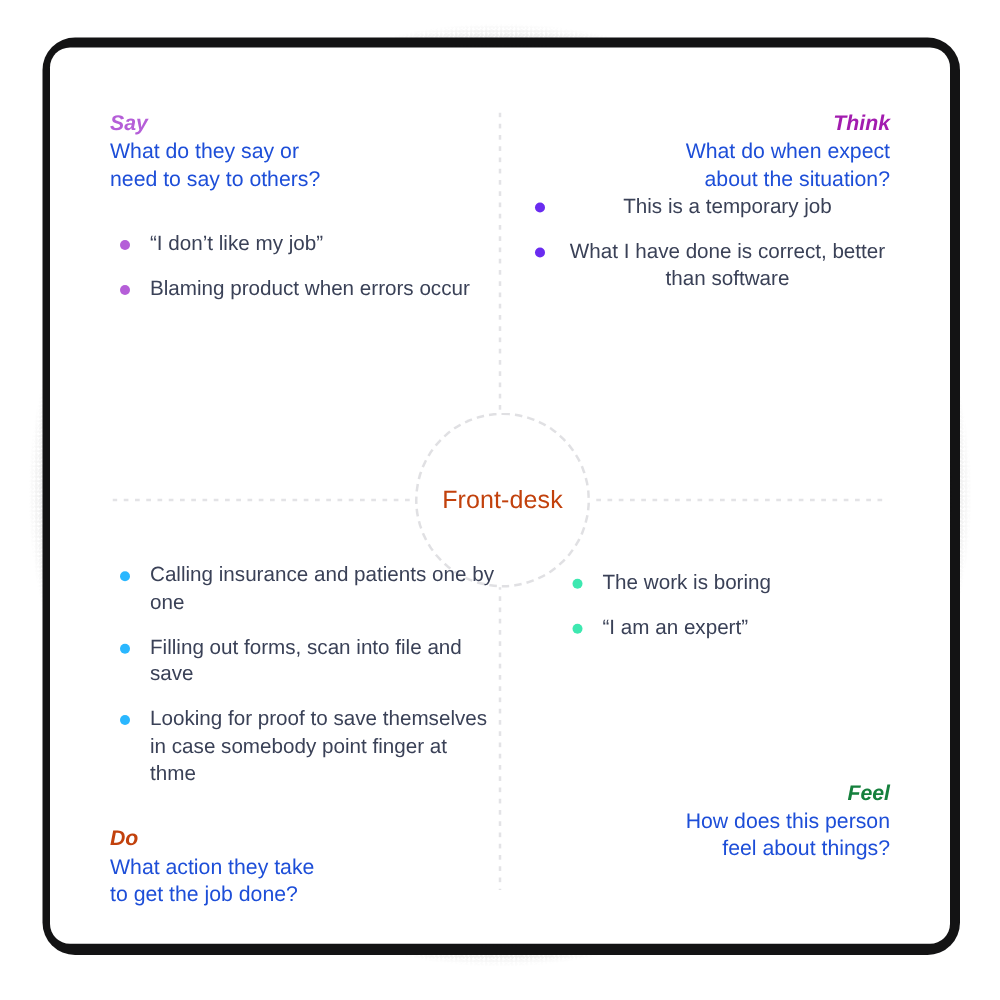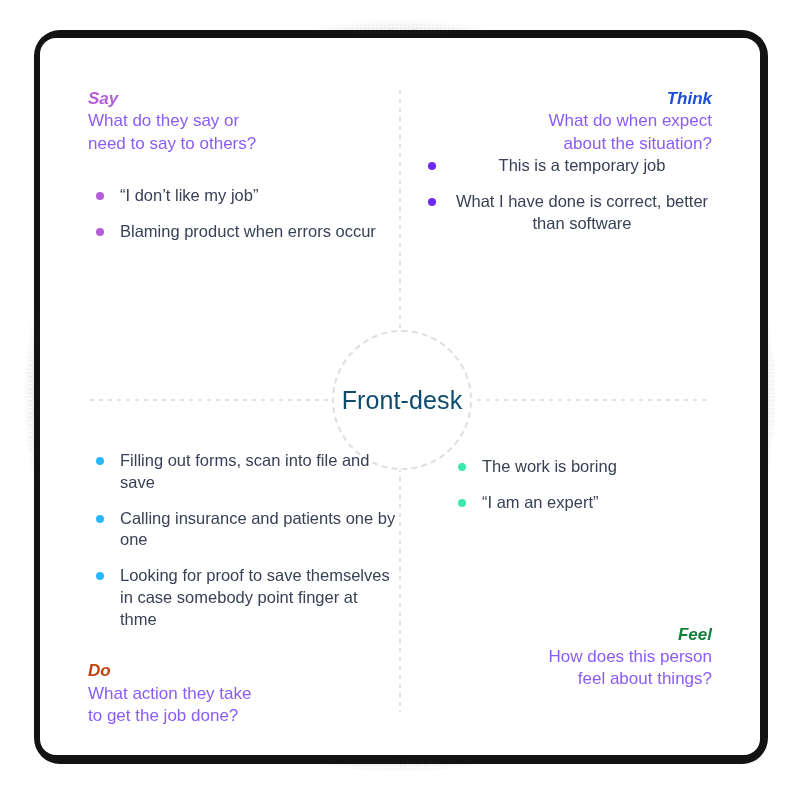--- a/index.html
+++ b/index.html
@@ -97,22 +97,22 @@
   }
   .center-label {
     position: absolute;
     left: 292px;
     top: 292px;
     width: 140px;
     height: 140px;
     display: flex;
     align-items: center;
     justify-content: center;
-    font-size: 25px;
-    color: #0c4a6e;
+    font-size: 20px;
+    color: #c2410c;
     letter-spacing: 0.1px;
     white-space: nowrap;
   }
 
   
   .quad {
     position: absolute;
     box-sizing: border-box;
   }
   .quad.q-say   { left: 48px;  top: 50px;  width: 300px; }
@@ -122,21 +122,21 @@
 
   .quad-head {
     font-size: 17px;
     font-weight: bold;
     line-height: 1.25;
     margin: 0 0 1px 0;
     font-style: italic;
   }
   .quad-sub {
     font-size: 17px;
-    color: #8b5cf6;
+    color: #1d4ed8;
     line-height: 1.32;
     margin: 0;
     white-space: pre-line;
   }
 
   ul.points {
     list-style: none;
     margin: 0;
     padding: 0;
     text-align: left;
@@ -192,34 +192,34 @@
 need to say to others?</div>
       </div>
       <ul class="points">
         <li><span class="dot" style="background: rgb(181, 94, 216);"></span><span>“I don’t like my job”</span></li>
         <li><span class="dot" style="background: rgb(181, 94, 216);"></span><span>Blaming product when errors occur</span></li>
       </ul>
     </div>
 
     <div class="quad q-think">
       <div class="headblock">
-        <div class="quad-head" style="color: #1d4ed8;">Think</div>
+        <div class="quad-head" style="color: #a21caf;">Think</div>
         <div class="quad-sub">What do when expect
 about the situation?</div>
       </div>
       <ul class="points">
         <li><span class="dot" style="background: rgb(106, 44, 240);"></span><span>This is a temporary job</span></li>
         <li><span class="dot" style="background: rgb(106, 44, 240);"></span><span>What I have done is correct, better than software</span></li>
       </ul>
     </div>
 
     <div class="quad q-do">
       <ul class="points">
+        <li><span class="dot" style="background: rgb(42, 183, 255);"></span><span>Calling insurance and patients one by one</span></li>
         <li><span class="dot" style="background: rgb(42, 183, 255);"></span><span>Filling out forms, scan into file and save</span></li>
-        <li><span class="dot" style="background: rgb(42, 183, 255);"></span><span>Calling insurance and patients one by one</span></li>
         <li><span class="dot" style="background: rgb(42, 183, 255);"></span><span>Looking for proof to save themselves in case somebody point finger at thme</span></li>
       </ul>
       <div class="headblock">
         <div class="quad-head" style="color: #c2410c;">Do</div>
         <div class="quad-sub">What action they take
 to get the job done?</div>
       </div>
     </div>
 
     <div class="quad q-feel">

